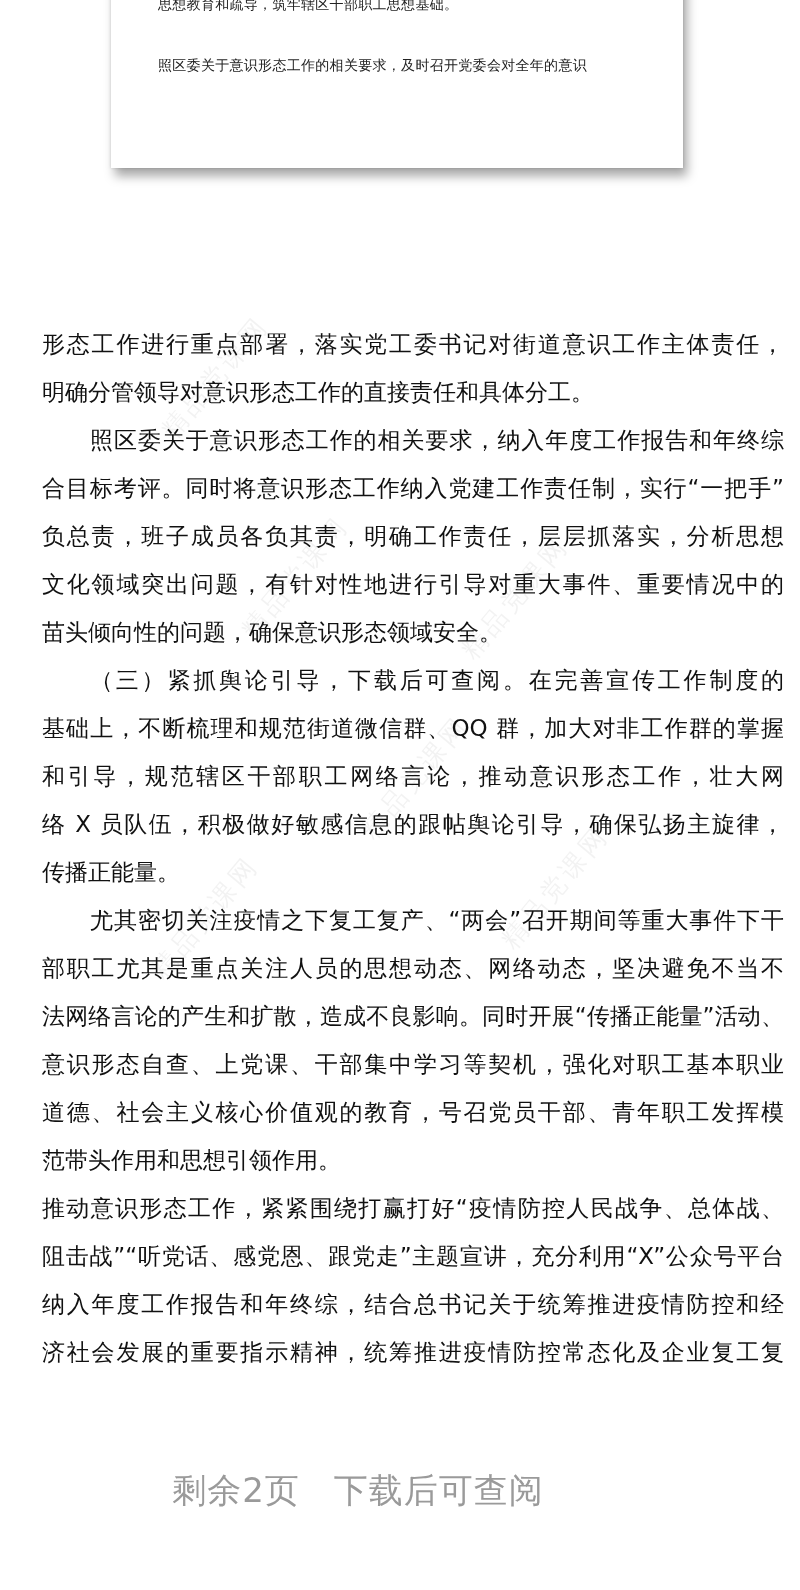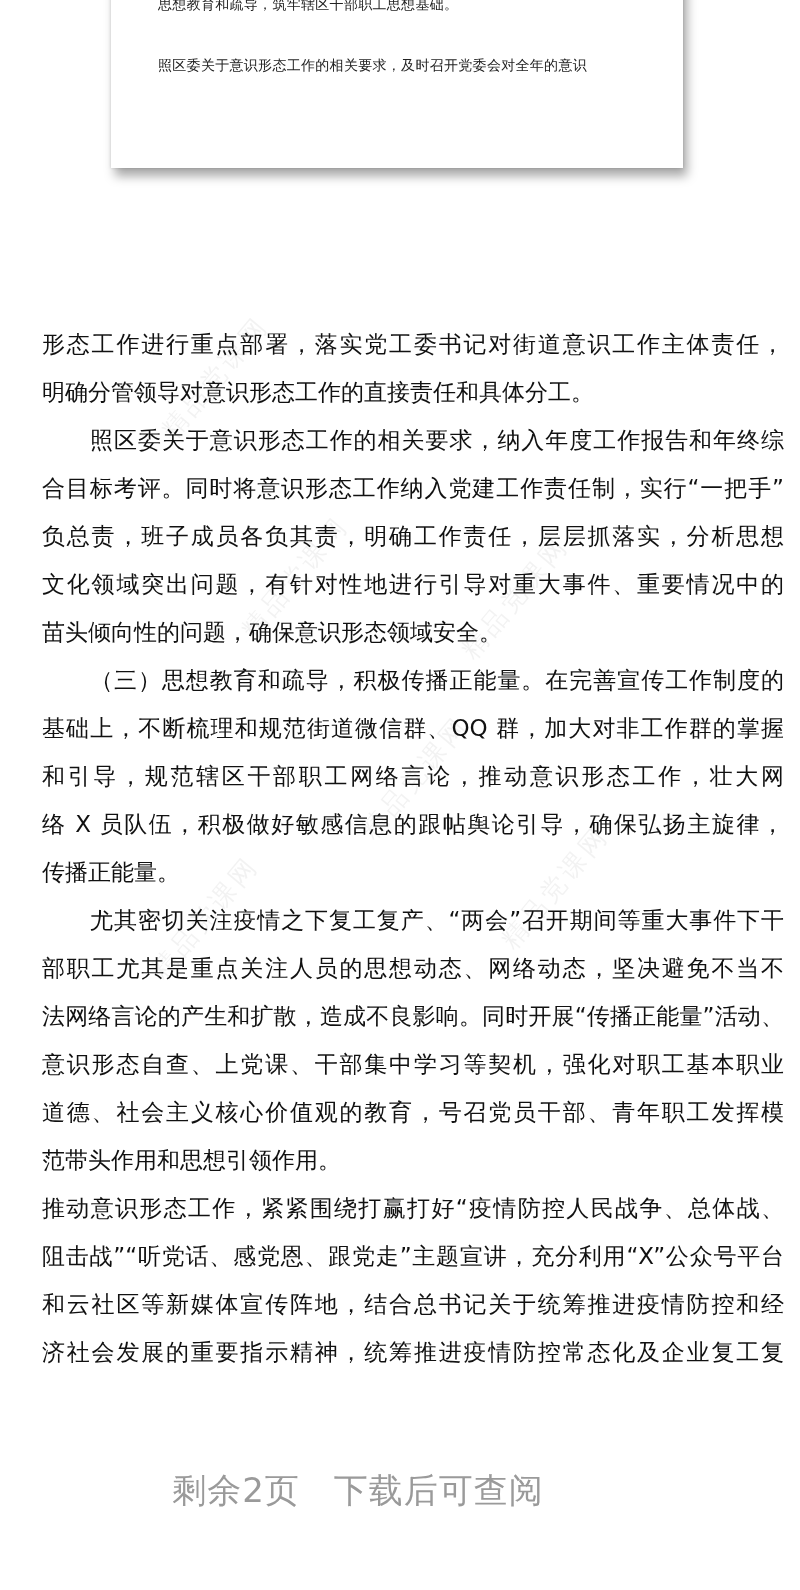--- a/index.html
+++ b/index.html
@@ -102,32 +102,32 @@
 <div class="watermark" style="left:480px; top:870px;">精品党课网</div>
 
 <div class="doc-body">
   <div class="line">形态工作进行重点部署，落实党工委书记对街道意识工作主体责任，</div>
   <div class="line last">明确分管领导对意识形态工作的直接责任和具体分工。</div>
   <div class="line indent">照区委关于意识形态工作的相关要求，纳入年度工作报告和年终综</div>
   <div class="line">合目标考评。同时将意识形态工作纳入党建工作责任制，实行“一把手”</div>
   <div class="line">负总责，班子成员各负其责，明确工作责任，层层抓落实，分析思想</div>
   <div class="line">文化领域突出问题，有针对性地进行引导对重大事件、重要情况中的</div>
   <div class="line last">苗头倾向性的问题，确保意识形态领域安全。</div>
-  <div class="line indent">（三）思想教育和疏导，积极传播正能量。在完善宣传工作制度的</div>
+  <div class="line indent">（三）紧抓舆论引导，下载后可查阅。在完善宣传工作制度的</div>
   <div class="line">基础上，不断梳理和规范街道微信群、QQ 群，加大对非工作群的掌握</div>
   <div class="line">和引导，规范辖区干部职工网络言论，推动意识形态工作，壮大网</div>
   <div class="line">络 X 员队伍，积极做好敏感信息的跟帖舆论引导，确保弘扬主旋律，</div>
   <div class="line last">传播正能量。</div>
   <div class="line indent">尤其密切关注疫情之下复工复产、“两会”召开期间等重大事件下干</div>
   <div class="line">部职工尤其是重点关注人员的思想动态、网络动态，坚决避免不当不</div>
   <div class="line">法网络言论的产生和扩散，造成不良影响。同时开展“传播正能量”活动、</div>
   <div class="line">意识形态自查、上党课、干部集中学习等契机，强化对职工基本职业</div>
   <div class="line">道德、社会主义核心价值观的教育，号召党员干部、青年职工发挥模</div>
   <div class="line last">范带头作用和思想引领作用。</div>
   <div class="line">推动意识形态工作，紧紧围绕打赢打好“疫情防控人民战争、总体战、</div>
   <div class="line">阻击战”“听党话、感党恩、跟党走”主题宣讲，充分利用“X”公众号平台</div>
-  <div class="line">和云社区等新媒体宣传阵地，结合总书记关于统筹推进疫情防控和经</div>
+  <div class="line">纳入年度工作报告和年终综，结合总书记关于统筹推进疫情防控和经</div>
   <div class="line">济社会发展的重要指示精神，统筹推进疫情防控常态化及企业复工复</div>
 </div>
 
 <div class="footer-note">
   <span>剩余2页</span><span class="gap"></span><span>下载后可查阅</span>
 </div>
 
 </body></html>

